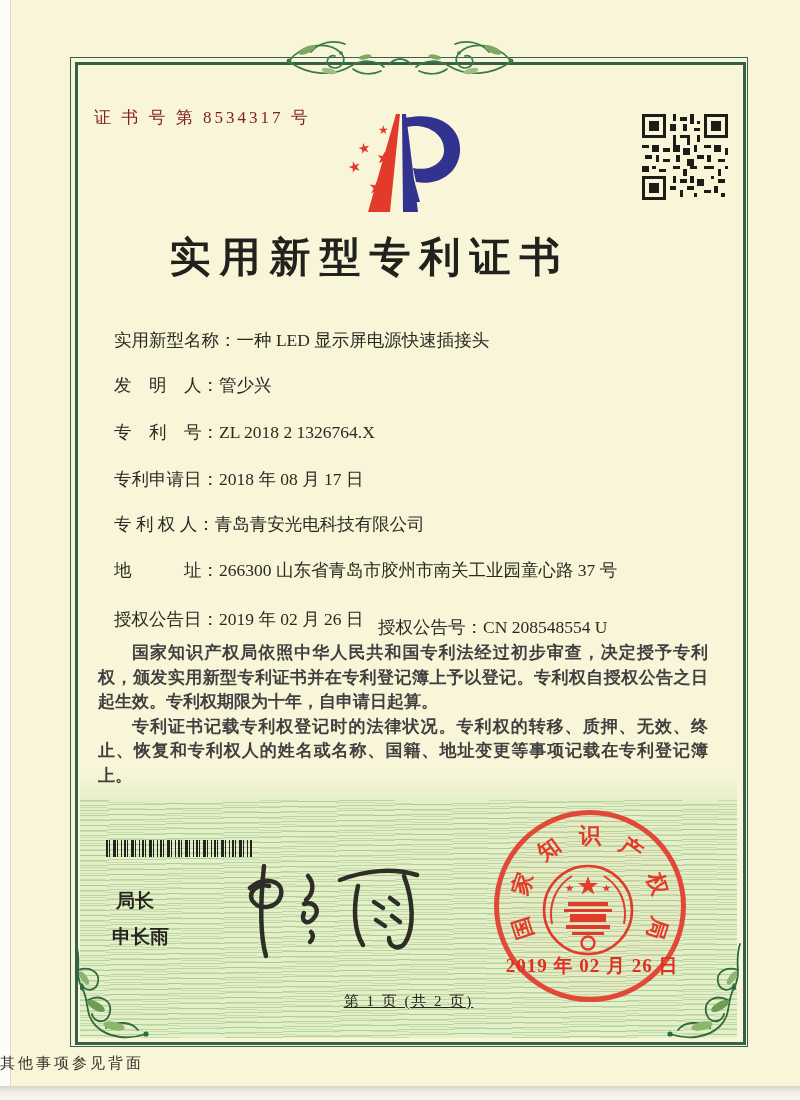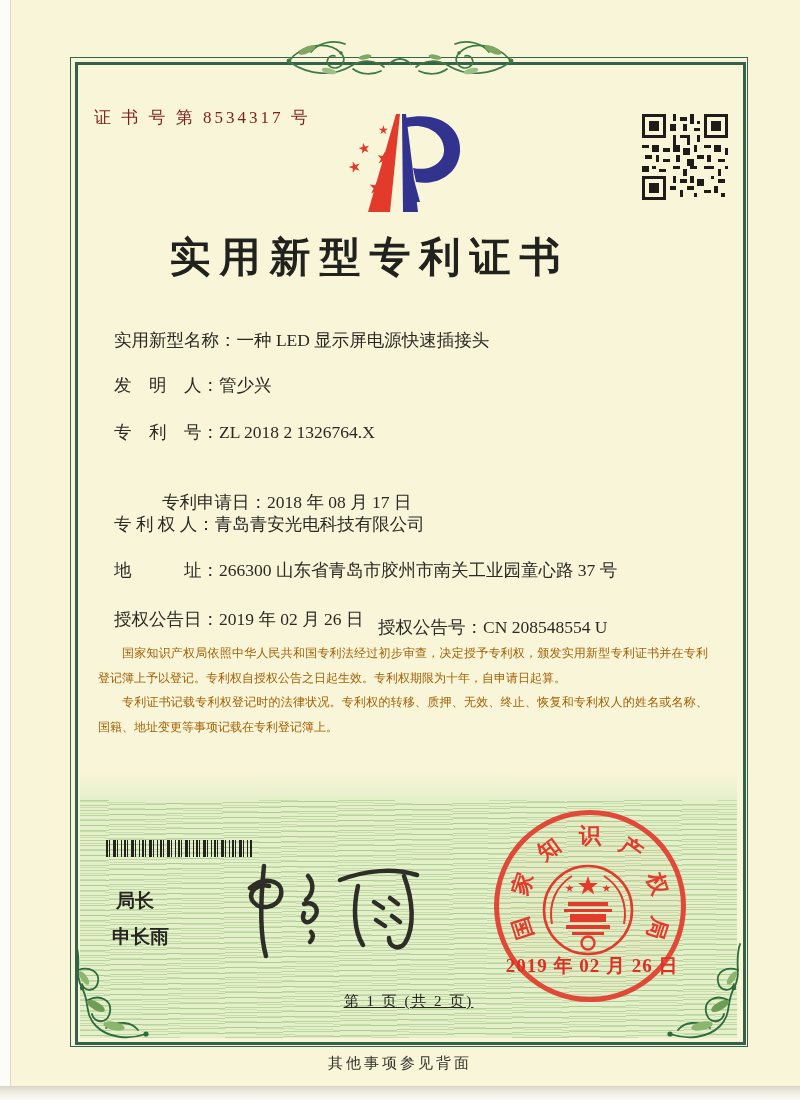--- a/index.html
+++ b/index.html
@@ -21,25 +21,25 @@
       repeating-linear-gradient(181.5deg,rgba(146,186,115,.35) 0 1px,rgba(0,0,0,0) 1px 6px);}
   
   .cert-no{left:94px;top:106px;font-size:17px;letter-spacing:3px;color:#7f1d1d;z-index:4;}
   .logo{left:348px;top:110px;width:130px;height:106px;z-index:4;}
   .logo .star{position:absolute;color:#e23b2c;line-height:1;}
   .qr{left:642px;top:114px;width:86px;height:86px;z-index:4;}
   .doc-title{left:0;top:230px;width:739px;text-align:center;font-size:41px;font-weight:600;
     letter-spacing:9px;color:#21211d;z-index:4;}
   
   .field-row{left:114px;width:600px;font-size:17.5px;color:#2a2a24;z-index:4;white-space:nowrap;}
-  .fr1{top:328px;} .fr2{top:373px;} .fr3{top:420px;} .fr4{top:490px;margin-left:48px;} .fr5{top:512px;} .fr6{top:558px;} .fr7{top:607px;}
+  .fr1{top:328px;} .fr2{top:373px;} .fr3{top:420px;} .fr4{top:467px;} .fr5{top:512px;} .fr6{top:558px;} .fr7{top:607px;}
   .pair2{position:absolute;left:264px;top:0;white-space:nowrap;margin-top:8px;}
   
-  .paras{left:98px;top:641px;width:610px;z-index:4;font-size:12px;line-height:24.5px;
-    color:#a16207;text-align:justify;}
+  .paras{left:98px;top:641px;width:610px;z-index:4;font-size:17px;line-height:24.5px;
+    color:#404040;text-align:justify;font-weight:bold;}
   .paras p{margin:0;text-indent:2em;}
   
   .barcode{left:106px;top:840px;width:146px;height:17px;z-index:4;
     background:repeating-linear-gradient(90deg,#23221e 0 2px,rgba(0,0,0,0) 2px 3px,#23221e 3px 4px,rgba(0,0,0,0) 4px 7px,#23221e 7px 10px,rgba(0,0,0,0) 10px 11px,#23221e 11px 12px,rgba(0,0,0,0) 12px 15px,#23221e 15px 16px,rgba(0,0,0,0) 16px 18px);}
   .director-label{left:116px;top:888px;font-family:"Liberation Sans","DejaVu Sans",sans-serif;
     font-size:19px;font-weight:600;color:#26251f;z-index:4;}
   .director-name{left:112px;top:924px;font-family:"Liberation Sans","DejaVu Sans",sans-serif;
     font-size:19px;font-weight:700;color:#26251f;z-index:4;}
   .signature{left:208px;top:850px;width:230px;height:118px;z-index:4;}
   
@@ -47,21 +47,21 @@
   .seal-ring{position:absolute;left:0;top:0;width:182px;height:182px;border:5px solid rgba(226,59,44,.92);
     border-radius:50%;background:rgba(255,80,60,.03);}
   .seal-char{position:absolute;width:24px;height:24px;margin-left:-12px;margin-top:-12px;
     color:#e23b2c;font-size:22px;font-weight:700;text-align:center;line-height:24px;
     font-family:"Liberation Serif","DejaVu Serif",serif;}
   .emblem{position:absolute;left:46px;top:52px;width:96px;height:96px;}
   .seal-date{left:496px;top:953px;width:192px;text-align:center;font-size:19px;font-weight:700;
     color:#e02f22;letter-spacing:1px;z-index:6;white-space:nowrap;}
   .page-info{left:80px;top:992px;width:657px;text-align:center;font-size:15px;letter-spacing:2px;
     color:#26251f;z-index:4;text-decoration:underline;}
-  .footer-note{left:0;top:1054px;width:800px;text-align:center;font-size:15px;letter-spacing:3px;
+  .footer-note{left:0;top:1054px;width:800px;text-align:left;font-size:15px;letter-spacing:3px;
     color:#33322c;z-index:4;}
   .orn-top{left:283px;top:33px;width:234px;height:54px;z-index:3;}
   .orn-bl{left:66px;top:942px;width:92px;height:102px;z-index:3;}
   .orn-br{left:658px;top:942px;width:92px;height:102px;z-index:3;transform:scaleX(-1);}
 </style>
 </head>
 <body>
 
 <div>
 

